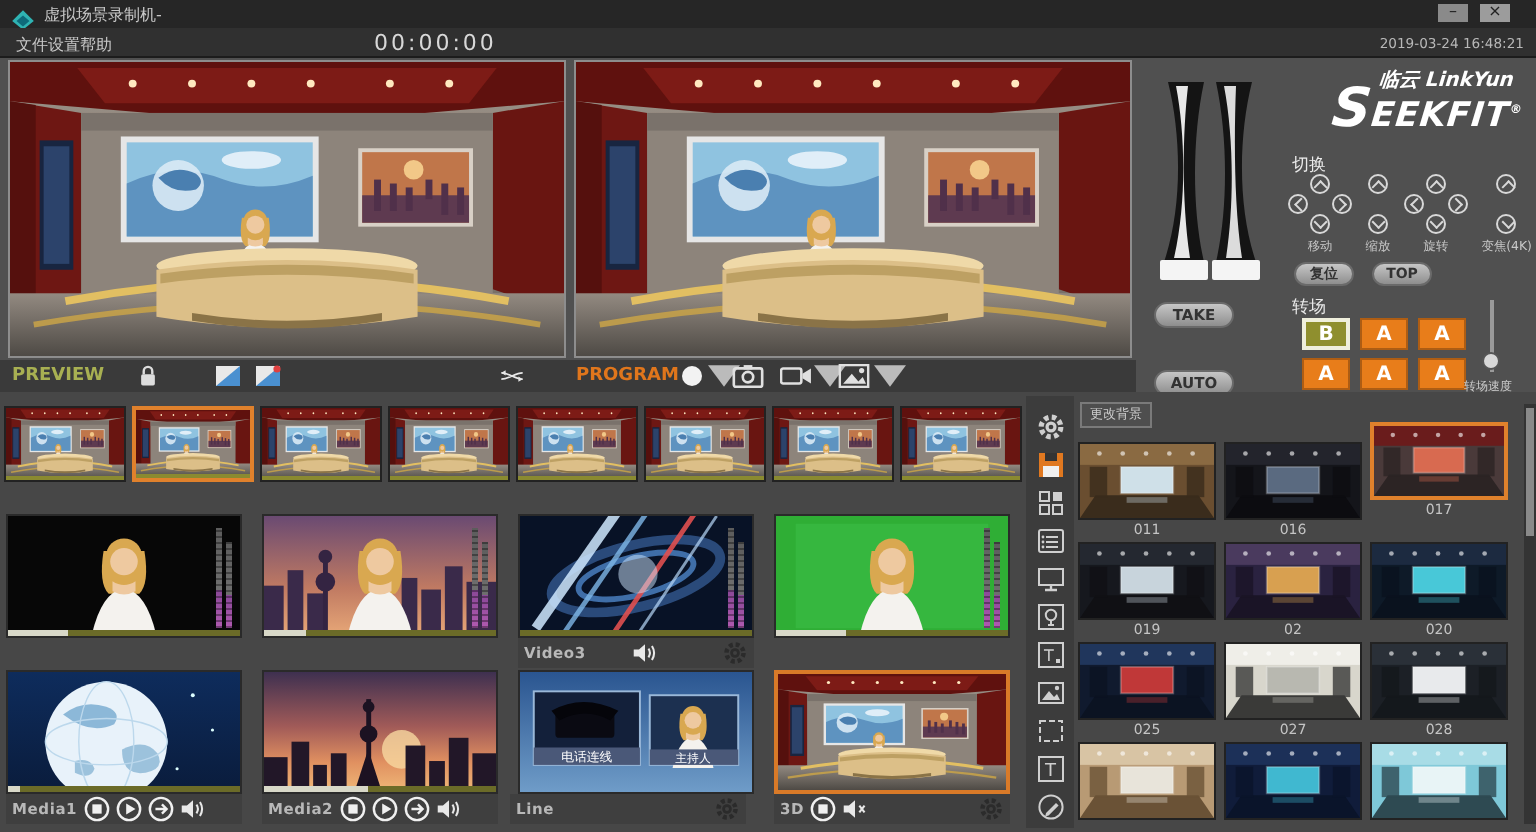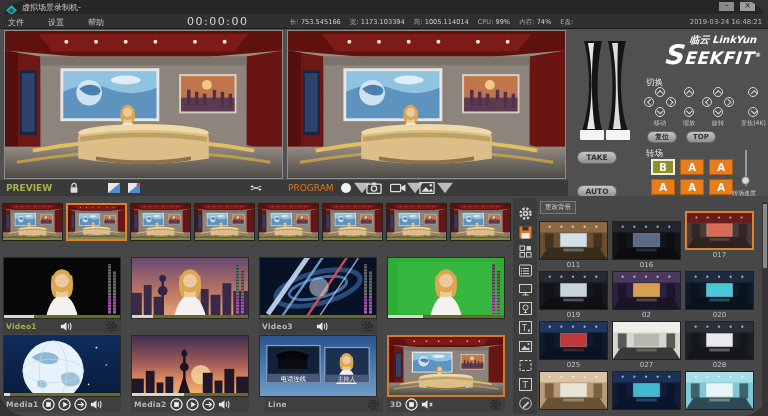--- a/index.html
+++ b/index.html
@@ -1,40 +1,40 @@
 <!DOCTYPE html>
 <html><head>
 <meta charset="utf-8">
 <style>
   html,body{margin:0;padding:0;background:#333;}
   .app{position:relative;width:768px;height:416px;background:#505050;overflow:hidden;
-       font-family:"DejaVu Sans","Liberation Sans",sans-serif;color:#ddd;border-radius:27px;}
+       font-family:"DejaVu Sans","Liberation Sans",sans-serif;color:#ddd;}
   
   .titlebar{position:absolute;left:0;top:0;width:768px;height:14px;background:#262626;}
   .appicon{position:absolute;left:5px;top:1px;width:13px;height:12px;}
   .wintitle{position:absolute;left:22px;top:2px;font-size:8px;color:#c8c8c8;}
   .winbtn{position:absolute;top:2px;width:15px;height:9px;background:#8a8a8a;color:#222;
           font-size:8px;line-height:8px;text-align:center;cursor:default;}
   .winbtn.min{right:34px;}
   .winbtn.close{right:13px;background:#9c9c9c;}
   
   .menubar{position:absolute;left:0;top:14px;width:768px;height:15px;background:#303030;border-bottom:1px solid #1c1c1c;box-sizing:border-box;}
-  .menus{position:absolute;left:8px;top:3px;display:flex;gap:24px;font-size:8px;color:#c8c8c8;}
+  .menus{position:absolute;left:8px;top:3px;display:flex;font-size:8px;color:#c8c8c8;}
   .timer{position:absolute;left:187px;top:1px;font-size:11px;color:#d8d8d8;letter-spacing:1.5px;}
   .stats{position:absolute;left:290px;top:4px;width:352px;display:flex;gap:9px;font-size:6.6px;color:#a8a8a8;white-space:nowrap;overflow:hidden;}
   .stat b{color:#cdcdcd;font-weight:normal;}
   .datetime{position:absolute;right:6px;top:4px;font-size:6.8px;color:#b8b8b8;}
   
   .monitor{position:absolute;top:30px;width:279px;height:149px;background:#000;border:1px solid #8d8d8d;box-sizing:border-box;}
   #mon-preview{left:4px;} #mon-program{left:287px;}
   .monitor svg{display:block;}
   
   .pvwbar{position:absolute;left:0;top:180px;width:568px;height:16px;background:#3a3a3a;}
   .pvwlabel{position:absolute;left:6px;top:3px;font-size:9px;font-weight:bold;}
-  .pgmlabel{position:absolute;left:288px;top:3px;font-size:9px;font-weight:normal;}
+  .pgmlabel{position:absolute;left:288px;top:3px;font-size:9px;font-weight:bold;}
   .bicon{position:absolute;top:2px;width:16px;height:12px;}
   .bicon svg{display:block;width:100%;height:100%;}
   
   .tbar{position:absolute;left:578px;top:38px;width:54px;height:106px;}
   .pillbtn{position:absolute;width:40px;height:13px;border:1px solid #6a6a6a;border-radius:7px;
            background:linear-gradient(#c6c6c6,#8e8e8e);font-size:7.5px;font-weight:bold;color:#333;
            font-family:inherit;padding:0;line-height:11px;text-align:center;}
   .takebtn{left:577px;top:151px;} .autobtn{left:577px;top:157px;margin-top:28px;}
   
   .brand{position:absolute;left:638px;top:33px;width:128px;color:#fff;transform:skewX(-6deg);}
@@ -119,28 +119,20 @@
     <span class="winbtn close">×</span>
   </div>
 
   <div class="menubar">
     <div class="menus" id="menus">
         <span>文件</span>
         <span>设置</span>
         <span>帮助</span>
       </div>
     <div class="timer">00:00:00</div>
-    <div class="stats" id="stats">
-        <span class="stat">长: <b>753.545166</b></span>
-        <span class="stat">宽: <b>1173.103394</b></span>
-        <span class="stat">高: <b>1005.114014</b></span>
-        <span class="stat">CPU: <b>99%</b></span>
-        <span class="stat">内存: <b>74%</b></span>
-        <span class="stat">E盘: <b></b></span>
-      </div>
     <div class="datetime">2019-03-24 16:48:21</div>
   </div>
 
   <div class="monitor" id="mon-preview">
       <svg viewBox="0 0 280 150" width="100%" height="100%" preserveAspectRatio="none">
         <defs>
           <linearGradient id="lg0" x1="0" y1="0" x2="0" y2="1">
             <stop offset="0" stop-color="#9d948a"></stop>
             <stop offset="1" stop-color="#6f6760"></stop>
           </linearGradient>
@@ -888,36 +880,20 @@
               <circle cx="0" cy="-1" r="7" fill="#d9a850"></circle>
               <circle cx="0" cy="1.2" r="5.4" fill="#eec9a0"></circle>
               <path d="M-4.5,9 Q0,12 4.5,9 L4.5,13 Q0,15.5 -4.5,13Z" fill="#eec9a0"></path>
             </g>
           </svg><div class="meter">
             <i></i>
             <i></i>
           </div><div class="prog">
             <i style="width:26%"></i>
           </div></div>
-        <div class="srcbar" style="left:3px;top:123px">
-          <span class="srcname" style="color:#a6b054">Video1</span>
-          <span class="ctrlbtn spacerL">
-            <svg viewBox="0 0 15 12">
-              <polygon points="1,4 4,4 7.5,1 7.5,11 4,8 1,8" fill="#e8e8e8"></polygon>
-              <path d="M9.5,3.5 Q11.2,6 9.5,8.5 M11.5,2 Q14,6 11.5,10" stroke="#e8e8e8" stroke-width="1.2" fill="none"></path>
-            </svg>
-          </span>
-          <span class="ctrlbtn rightpush">
-            <svg viewBox="0 0 14 14">
-              <circle cx="7" cy="7" r="4.6" fill="none" stroke="#2b2b2b" stroke-width="2.4" stroke-dasharray="2.1 1.55"></circle>
-              <circle cx="7" cy="7" r="2.6" fill="#2b2b2b"></circle>
-              <circle cx="7" cy="7" r="1.1" fill="#3f3f3f"></circle>
-            </svg>
-          </span>
-        </div>
         <div class="sthumb" style="left:131px;top:61px"><svg viewBox="0 0 118 62" width="100%" height="100%" preserveAspectRatio="none">
             <defs>
               <linearGradient id="lg20" x1="0" y1="0" x2="0" y2="1">
                 <stop offset="0" stop-color="#6a4a72"></stop>
                 <stop offset="0.6" stop-color="#c07a62"></stop>
                 <stop offset="1" stop-color="#e8a878"></stop>
               </linearGradient>
             </defs>
             <rect width="118" height="62" fill="url(#lg20)"></rect>
             <rect x="0" y="36" width="10" height="26" fill="#3a2a4a"></rect>
@@ -1107,21 +1083,21 @@
             <g transform="translate(88,24) scale(0.8)">
               <path d="M-8,-3 Q-10,10 -6,14 L6,14 Q10,10 8,-3 Z" fill="#d9a850"></path>
               <path d="M-13,32 Q-9,13 0,12 Q9,13 13,32 Z" fill="#f4f2ee"></path>
               <circle cx="0" cy="-1" r="7" fill="#d9a850"></circle>
               <circle cx="0" cy="1.2" r="5.4" fill="#eec9a0"></circle>
               <path d="M-4.5,9 Q0,12 4.5,9 L4.5,13 Q0,15.5 -4.5,13Z" fill="#eec9a0"></path>
             </g>
             <rect x="66" y="40" width="45" height="8" fill="#4a5878"></rect>
             <text x="88" y="46.5" font-size="6" fill="#ffffff" text-anchor="middle">主持人</text>
           </svg></div>
-        <div class="srcbar" style="left:265px;top:201px">
+        <div class="srcbar" style="left:255px;top:201px">
           <span class="srcname" style="color:#b8b8b8">Line</span>
           <span class="ctrlbtn rightpush">
             <svg viewBox="0 0 14 14">
               <circle cx="7" cy="7" r="4.6" fill="none" stroke="#2b2b2b" stroke-width="2.4" stroke-dasharray="2.1 1.55"></circle>
               <circle cx="7" cy="7" r="2.6" fill="#2b2b2b"></circle>
               <circle cx="7" cy="7" r="1.1" fill="#3f3f3f"></circle>
             </svg>
           </span>
         </div>
         <div class="sthumb sel" style="left:387px;top:139px"><svg viewBox="0 0 280 150" width="100%" height="100%" preserveAspectRatio="none">

